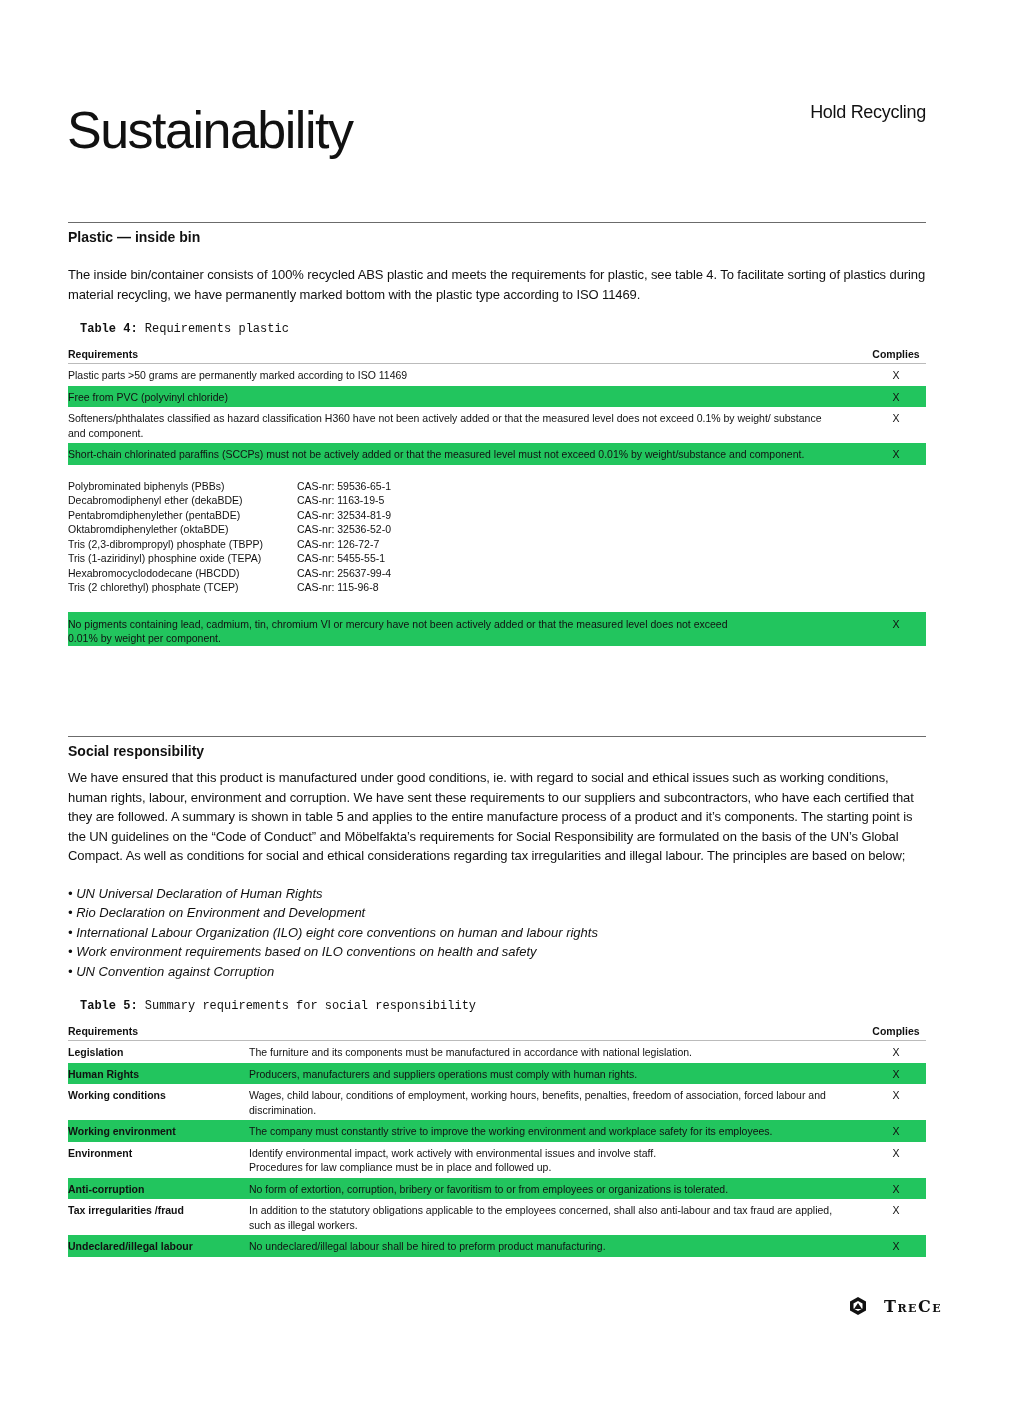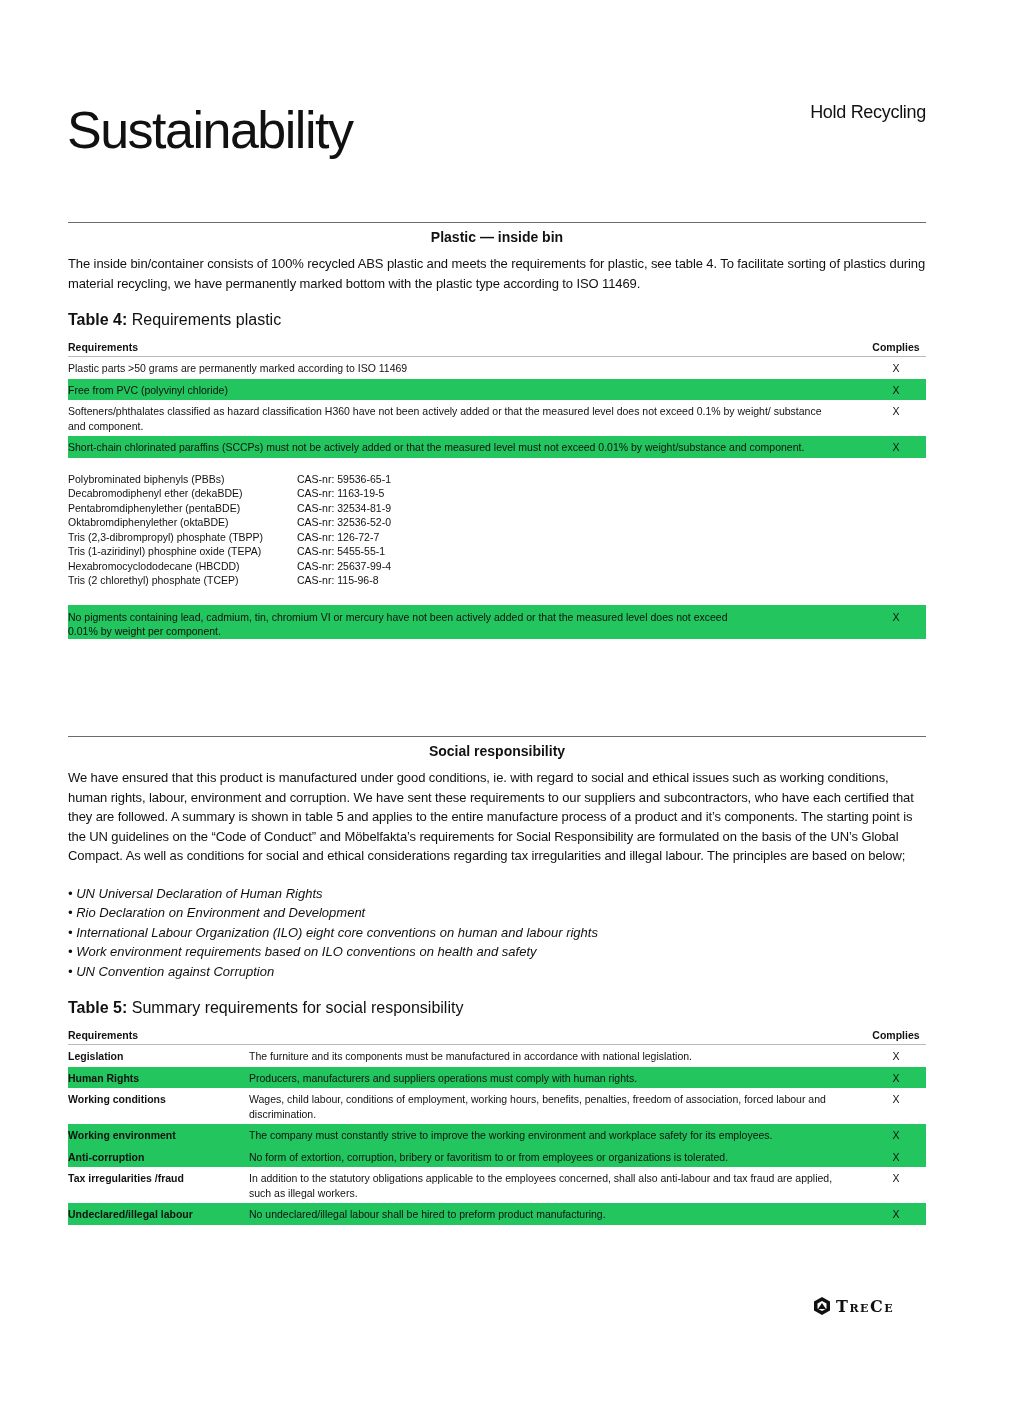--- a/index.html
+++ b/index.html
@@ -2,53 +2,53 @@
 <html><head>
 <meta charset="utf-8">
 <style>
   html, body { margin: 0; padding: 0; background: #ffffff; }
   body { width: 1010px; height: 1424px; position: relative; font-family: "Liberation Sans", sans-serif; color: #111; }
   .title { position: absolute; left: 67px; top: 100px; font-size: 52px; font-weight: 400; letter-spacing: -1.5px; margin: 0; }
   .doc-label { position: absolute; right: 84px; top: 102px; font-size: 18px; letter-spacing: -0.3px; }
 
   .section { position: absolute; left: 68px; width: 858px; }
   .sec-rule { border-top: 1px solid #6b6b6b; }
-  .sec-heading { font-size: 14px; font-weight: bold; margin: 6px 0 0 0; text-align: center; }
+  .sec-heading { font-size: 14px; font-weight: bold; margin: 6px 0 0 0; }
   .para { font-size: 13px; line-height: 19.5px; margin: 0; letter-spacing: -0.1px; }
-  .caption { font-size: 16px; margin: 0; }
+  .caption { font-size: 12px; margin: 12px; font-family: Liberation Mono, monospace; }
   .caption b { font-weight: bold; }
 
   table.req { width: 858px; border-collapse: collapse; font-size: 10.5px; }
   table.req th { text-align: left; font-size: 10.5px; font-weight: bold; padding: 0 0 3px 0; border-bottom: 1px solid #bbb; }
   table.req th.c { text-align: center; width: 60px; }
   table.req td { vertical-align: top; padding: 4px 0 3px 0; line-height: 14.5px; }
   table.req td.c { text-align: center; width: 60px; }
   table.req tr.alt td { background: #22c55e; }
   .cas-wrap { display: flex; font-size: 10.5px; line-height: 14.5px; padding-top: 10px; padding-bottom: 14px; }
   .cas-names { width: 229px; }
 
   table.soc td.k { font-weight: bold; width: 181px; }
   table.soc td.v { padding-right: 20px; }
 
   ul.principles { list-style: none; margin: 0; padding: 0; font-size: 13px; line-height: 19.5px; font-style: italic; }
   ul.principles li::before { content: "• "; }
 
-  .logo { position: absolute; left: 812px; top: 1296px; display: flex; align-items: center; gap: 4px; justify-content: center; }
+  .logo { position: absolute; left: 848px; top: 1296px; display: flex; align-items: center; gap: 16px; justify-content: center; }
   .logo-text { font-family: "DejaVu Serif", serif; font-weight: bold; font-size: 16px; letter-spacing: 1.5px; font-variant: small-caps; }
 </style>
 </head>
 <body>
 
 <h1 class="title">Sustainability</h1>
 <div class="doc-label">Hold Recycling</div>
 
 <div class="section" style="top:222px;">
   <div class="sec-rule"></div>
   <h2 class="sec-heading">Plastic — inside bin</h2>
-  <p class="para" style="margin-top:9px;">The inside bin/container consists of 100% recycled ABS plastic and meets the requirements for plastic, see table 4. To facilitate sorting of plastics during material recycling, we have permanently marked bottom with the plastic type according to ISO 11469.</p>
+  <p class="para" style="margin-top:20px;">The inside bin/container consists of 100% recycled ABS plastic and meets the requirements for plastic, see table 4. To facilitate sorting of plastics during material recycling, we have permanently marked bottom with the plastic type according to ISO 11469.</p>
   <p class="caption" style="margin-top:18px;"><b>Table 4:</b><span> Requirements plastic</span></p>
 
   <table class="req" style="margin-top:12px;">
     <thead>
       <tr>
         <th>Requirements</th>
         <th class="c">Complies</th>
       </tr>
     </thead>
     <tbody id="t4body">
@@ -136,20 +136,26 @@
         <tr>
           <td class="k">Working conditions</td>
           <td class="v" style="white-space:pre-line">Wages, child labour, conditions of employment, working hours, benefits, penalties, freedom of association, forced labour and discrimination.</td>
           <td class="c">X</td>
         </tr>
         <tr class="alt">
           <td class="k">Working environment</td>
           <td class="v" style="white-space:pre-line">The company must constantly strive to improve the working environment and workplace safety for its employees.</td>
           <td class="c">X</td>
         </tr>
+        <tr>
+          <td class="k">Environment</td>
+          <td class="v" style="white-space:pre-line">Identify environmental impact, work actively with environmental issues and involve staff.
+Procedures for law compliance must be in place and followed up.</td>
+          <td class="c">X</td>
+        </tr>
         <tr class="alt">
           <td class="k">Anti-corruption</td>
           <td class="v" style="white-space:pre-line">No form of extortion, corruption, bribery or favoritism to or from employees or organizations is tolerated.</td>
           <td class="c">X</td>
         </tr>
         <tr>
           <td class="k">Tax irregularities /fraud</td>
           <td class="v" style="white-space:pre-line">In addition to the statutory obligations applicable to the employees concerned, shall also anti-labour and tax fraud are applied, such as illegal workers.</td>
           <td class="c">X</td>
         </tr>

